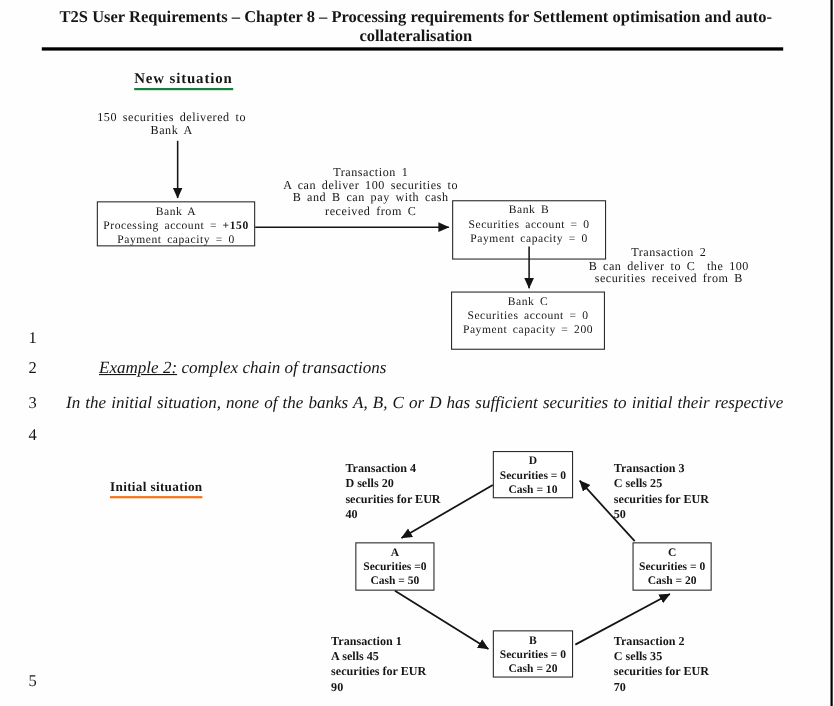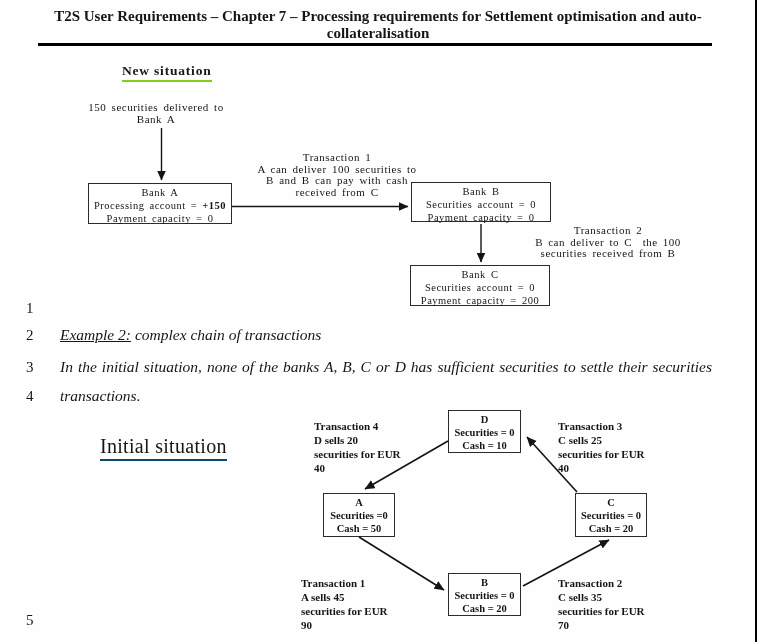--- a/index.html
+++ b/index.html
@@ -17,51 +17,51 @@
   .hdr-rule { left:38px; top:43px; width:674px; height:2.5px; background:#000; }
   
   .lnum { left:26px; font-size:15px; line-height:16px; }
   
   .bodyline { left:60px; width:652px; font-style:italic; font-size:15.5px; line-height:18px; }
   .just { text-align:justify; text-align-last:justify; }
   .u { text-decoration:underline; }
   
   .d1-head {
     left:122px; top:63px; font-size:13.5px; font-weight:bold; letter-spacing:0.8px;
-    border-bottom:2px solid #84cc16; padding-bottom:1px;
+    border-bottom:2px solid #15803d; padding-bottom:1px;
   }
   .d1-text { font-size:11px; line-height:11.5px; letter-spacing:0.5px; word-spacing:2px; text-align:center; }
   .d1-node {
     border:1.5px solid #2b2b2b; background:#fff; text-align:center;
     font-size:10.5px; line-height:13px; letter-spacing:0.5px; word-spacing:2px; padding-top:1.5px;
     box-sizing:border-box; z-index:1;
   }
   .b { font-weight:bold; }
   .nline { white-space:pre-wrap; }
   
   .d2-head {
-    left:100px; top:435px; font-size:20px; font-weight:normal; letter-spacing:0.3px;
-    border-bottom:2px solid #0c4a6e; padding-bottom:1px;
+    left:100px; top:435px; font-size:12px; font-weight:bold; letter-spacing:0.3px;
+    border-bottom:2px solid #f97316; padding-bottom:1px;
   }
   .d2-node {
     border:1.6px solid #2b2b2b; background:#fff; text-align:center; font-weight:bold;
     font-size:10.5px; line-height:13px; padding-top:2px; box-sizing:border-box; z-index:1;
   }
   .d2-label { font-weight:bold; font-size:11px; line-height:14px; width:110px; text-align:left; }
   
   svg.overlay { position:absolute; left:0; top:0; z-index:2; pointer-events:none; }
   svg.overlay line { stroke:#141414; }
   .edge { left:755px; top:0; width:1.6px; height:642px; background:#000; }
 </style>
 </head>
 <body>
 
 <div class="page">
 
-  <div class="abs hdr-title ml">T2S User Requirements – Chapter 7 – Processing requirements for Settlement optimisation and auto-
+  <div class="abs hdr-title ml">T2S User Requirements – Chapter 8 – Processing requirements for Settlement optimisation and auto-
 collateralisation</div>
   <div class="abs hdr-rule"></div>
 
   <div class="abs d1-head">New situation</div>
 
   <div class="abs d1-text ml" style="left:76px; top:102px; width:160px;">150 securities delivered to
 Bank A</div>
 
   <div class="abs d1-text ml" style="left:248px; top:152px; width:178px;">Transaction 1
 A can deliver 100 securities to
@@ -71,37 +71,36 @@
   <div class="abs d1-text ml" style="left:518px; top:225px; width:180px;">Transaction 2
 B can deliver to C  the 100
 securities received from B</div>
 
   <div class="abs d1-node" style="left:88px; top:183px; width:144px; height:41px;">
     <div class="nline">Bank A</div>
     <div class="nline"><span>Processing account = </span><span class="b">+150</span></div>
     <div class="nline">Payment capacity = 0</div>
   </div>
 
-  <div class="abs d1-node ml" style="left:411px; top:182px; width:140px; height:40px;">Bank B
+  <div class="abs d1-node ml" style="left:411px; top:182px; width:140px; height:54px;">Bank B
 Securities account = 0
 Payment capacity = 0</div>
 
-  <div class="abs d1-node ml" style="left:410px; top:265px; width:140px; height:41px;">Bank C
+  <div class="abs d1-node ml" style="left:410px; top:265px; width:140px; height:53px;">Bank C
 Securities account = 0
 Payment capacity = 200</div>
 
   <div class="abs lnum" style="top:300px;">1</div>
   <div class="abs lnum" style="top:327px;">2</div>
   <div class="abs lnum" style="top:359px;">3</div>
   <div class="abs lnum" style="top:388px;">4</div>
   <div class="abs lnum" style="top:612px;">5</div>
 
-  <div class="abs bodyline" style="top:326px;"><span class="u">Example 2:</span><span> complex chain of transactions</span></div>
-  <div class="abs bodyline just" style="top:358px;">In the initial situation, none of the banks A, B, C or D has sufficient securities to settle their securities</div>
-  <div class="abs bodyline" style="top:387px;">transactions.</div>
+  <div class="abs bodyline" style="top:326px;margin-left:30px;"><span class="u">Example 2:</span><span> complex chain of transactions</span></div>
+  <div class="abs bodyline just" style="top:358px;">In the initial situation, none of the banks A, B, C or D has sufficient securities to initial their respective</div>
 
   <div class="abs d2-head">Initial situation</div>
 
   <div class="abs d2-node ml" style="left:448px; top:410px; width:73px; height:43px;">D
 Securities = 0
 Cash = 10</div>
   <div class="abs d2-node ml" style="left:323px; top:493px; width:72px; height:44px;">A
 Securities =0
 Cash = 50</div>
   <div class="abs d2-node ml" style="left:575px; top:493px; width:72px; height:44px;">C
@@ -111,21 +110,21 @@
 Securities = 0
 Cash = 20</div>
 
   <div class="abs d2-label ml" style="left:314px; top:419px;">Transaction 4
 D sells 20
 securities for EUR
 40</div>
   <div class="abs d2-label ml" style="left:558px; top:419px;">Transaction 3
 C sells 25
 securities for EUR
-40</div>
+50</div>
   <div class="abs d2-label ml" style="left:301px; top:576px;">Transaction 1
 A sells 45
 securities for EUR
 90</div>
   <div class="abs d2-label ml" style="left:558px; top:576px;">Transaction 2
 C sells 35
 securities for EUR
 70</div>
 
   <svg class="overlay" width="758" height="642" viewBox="0 0 758 642">

